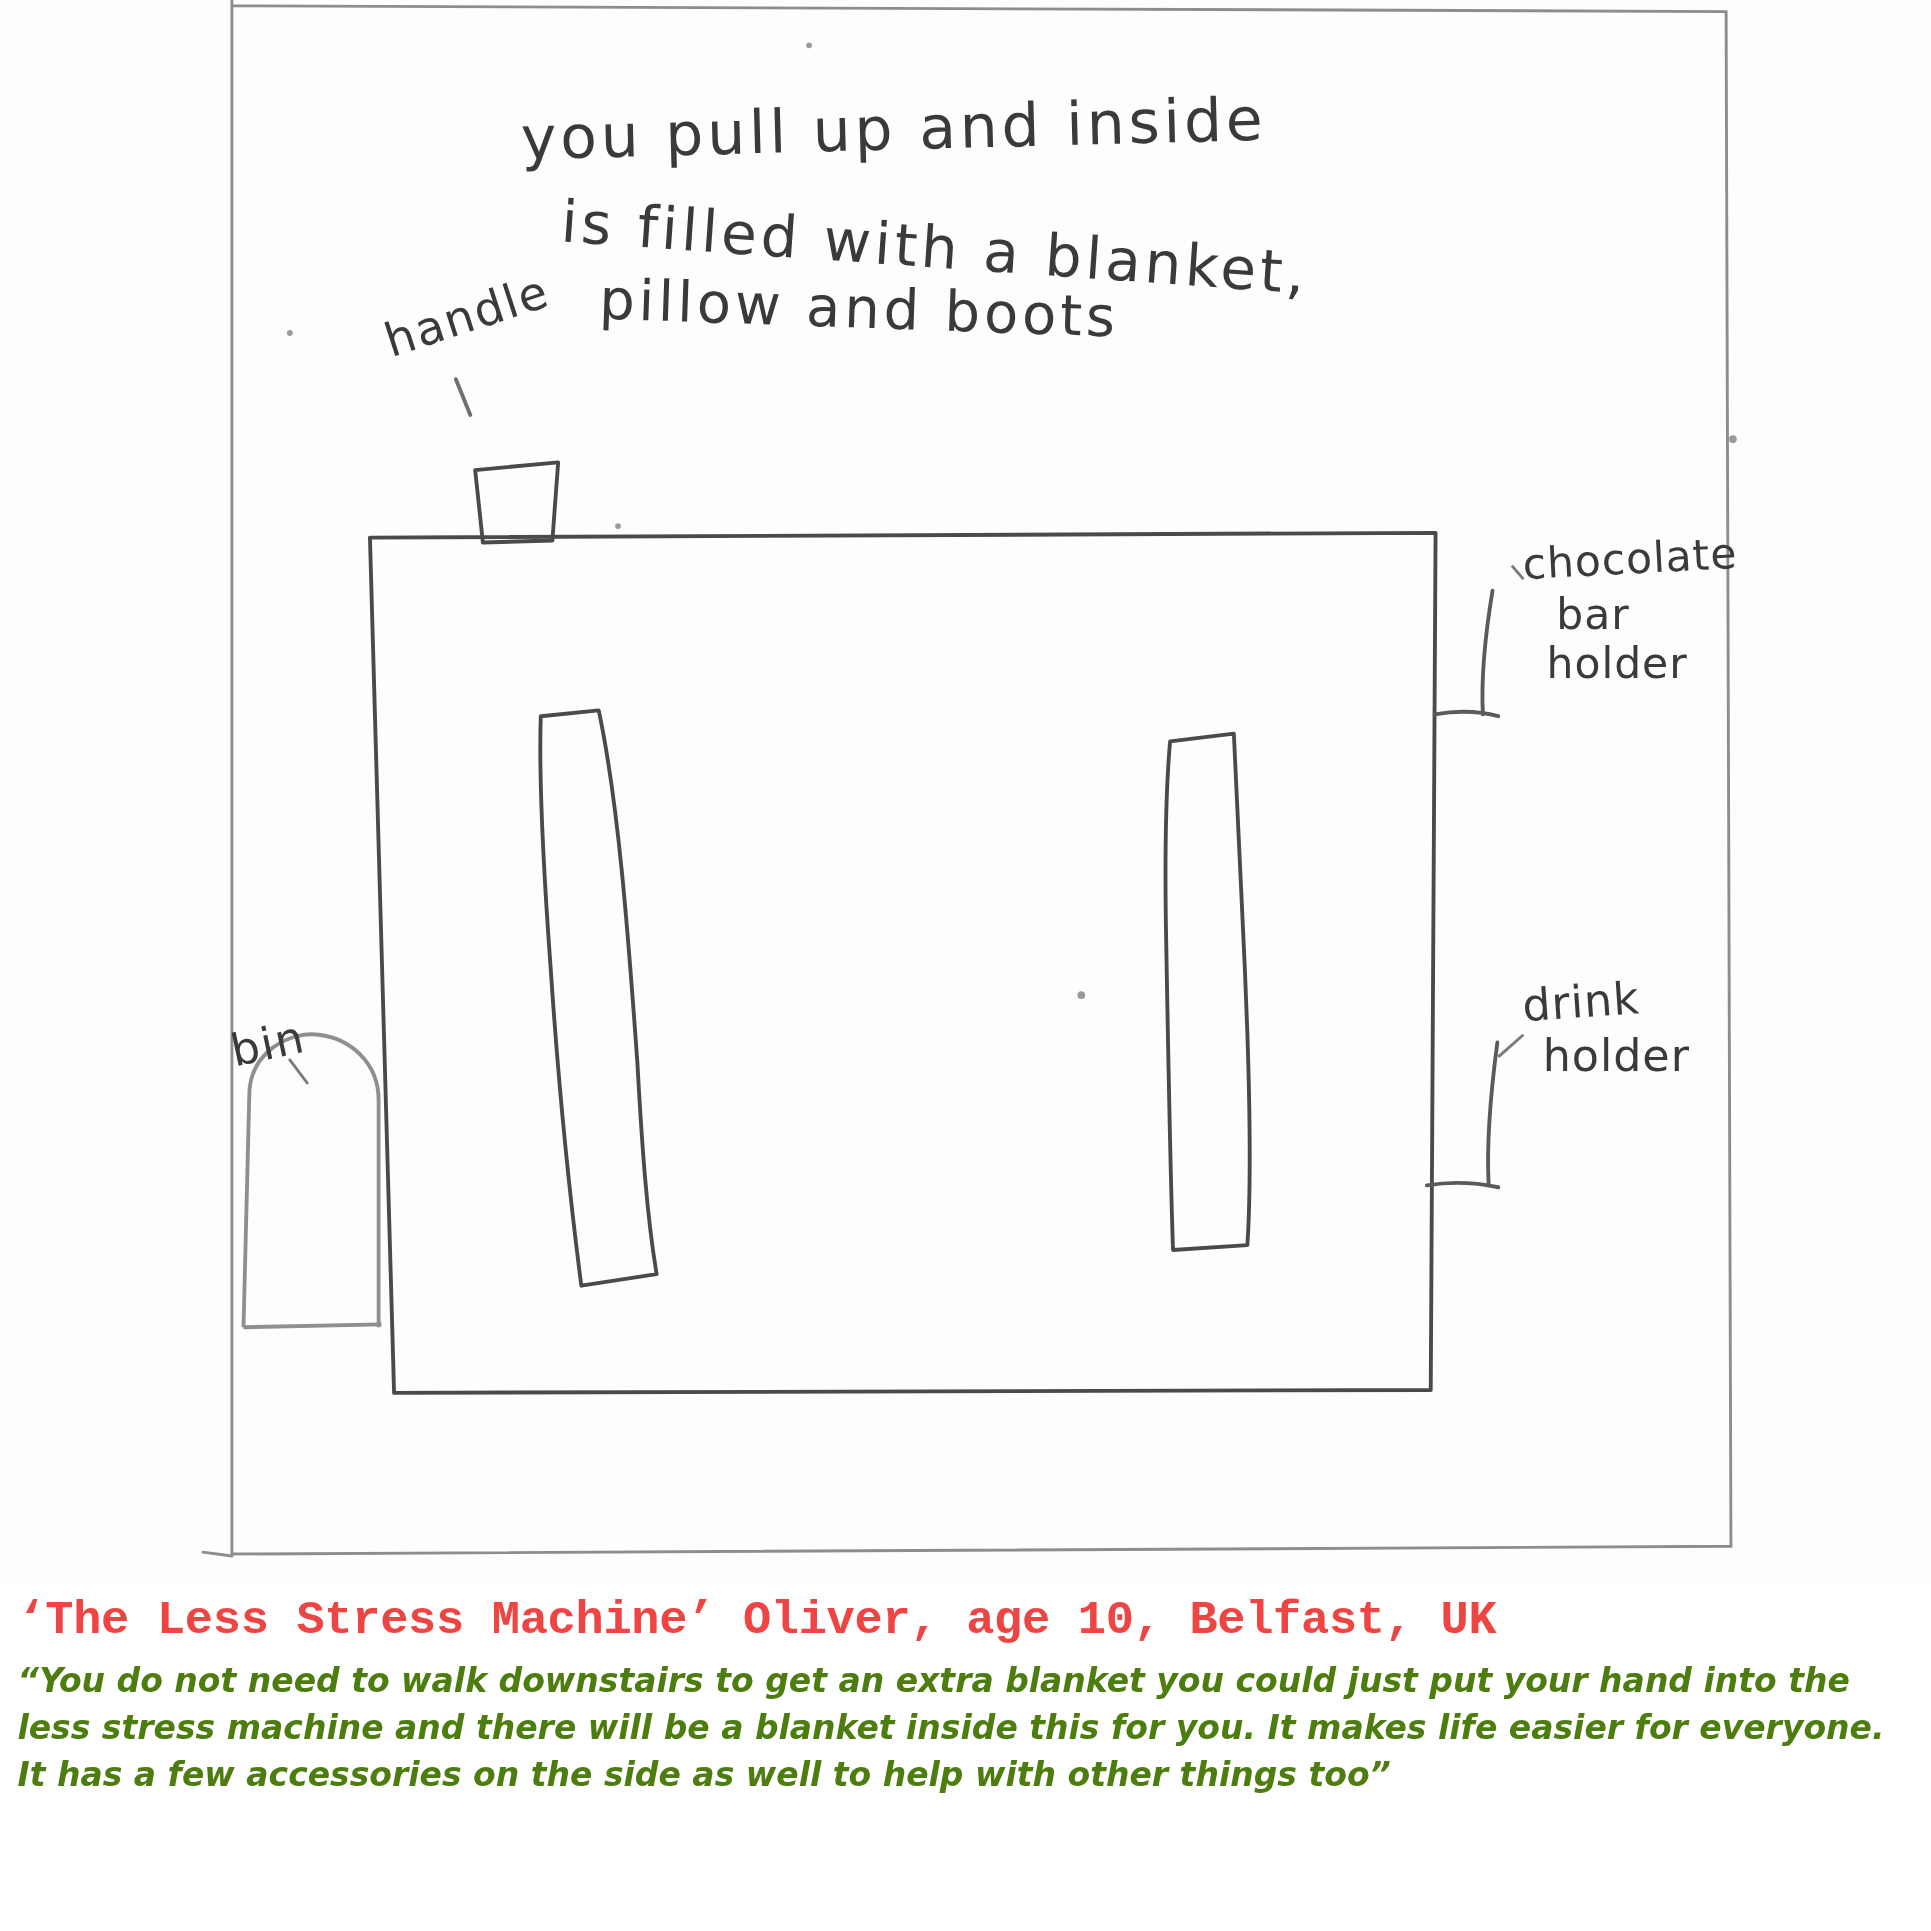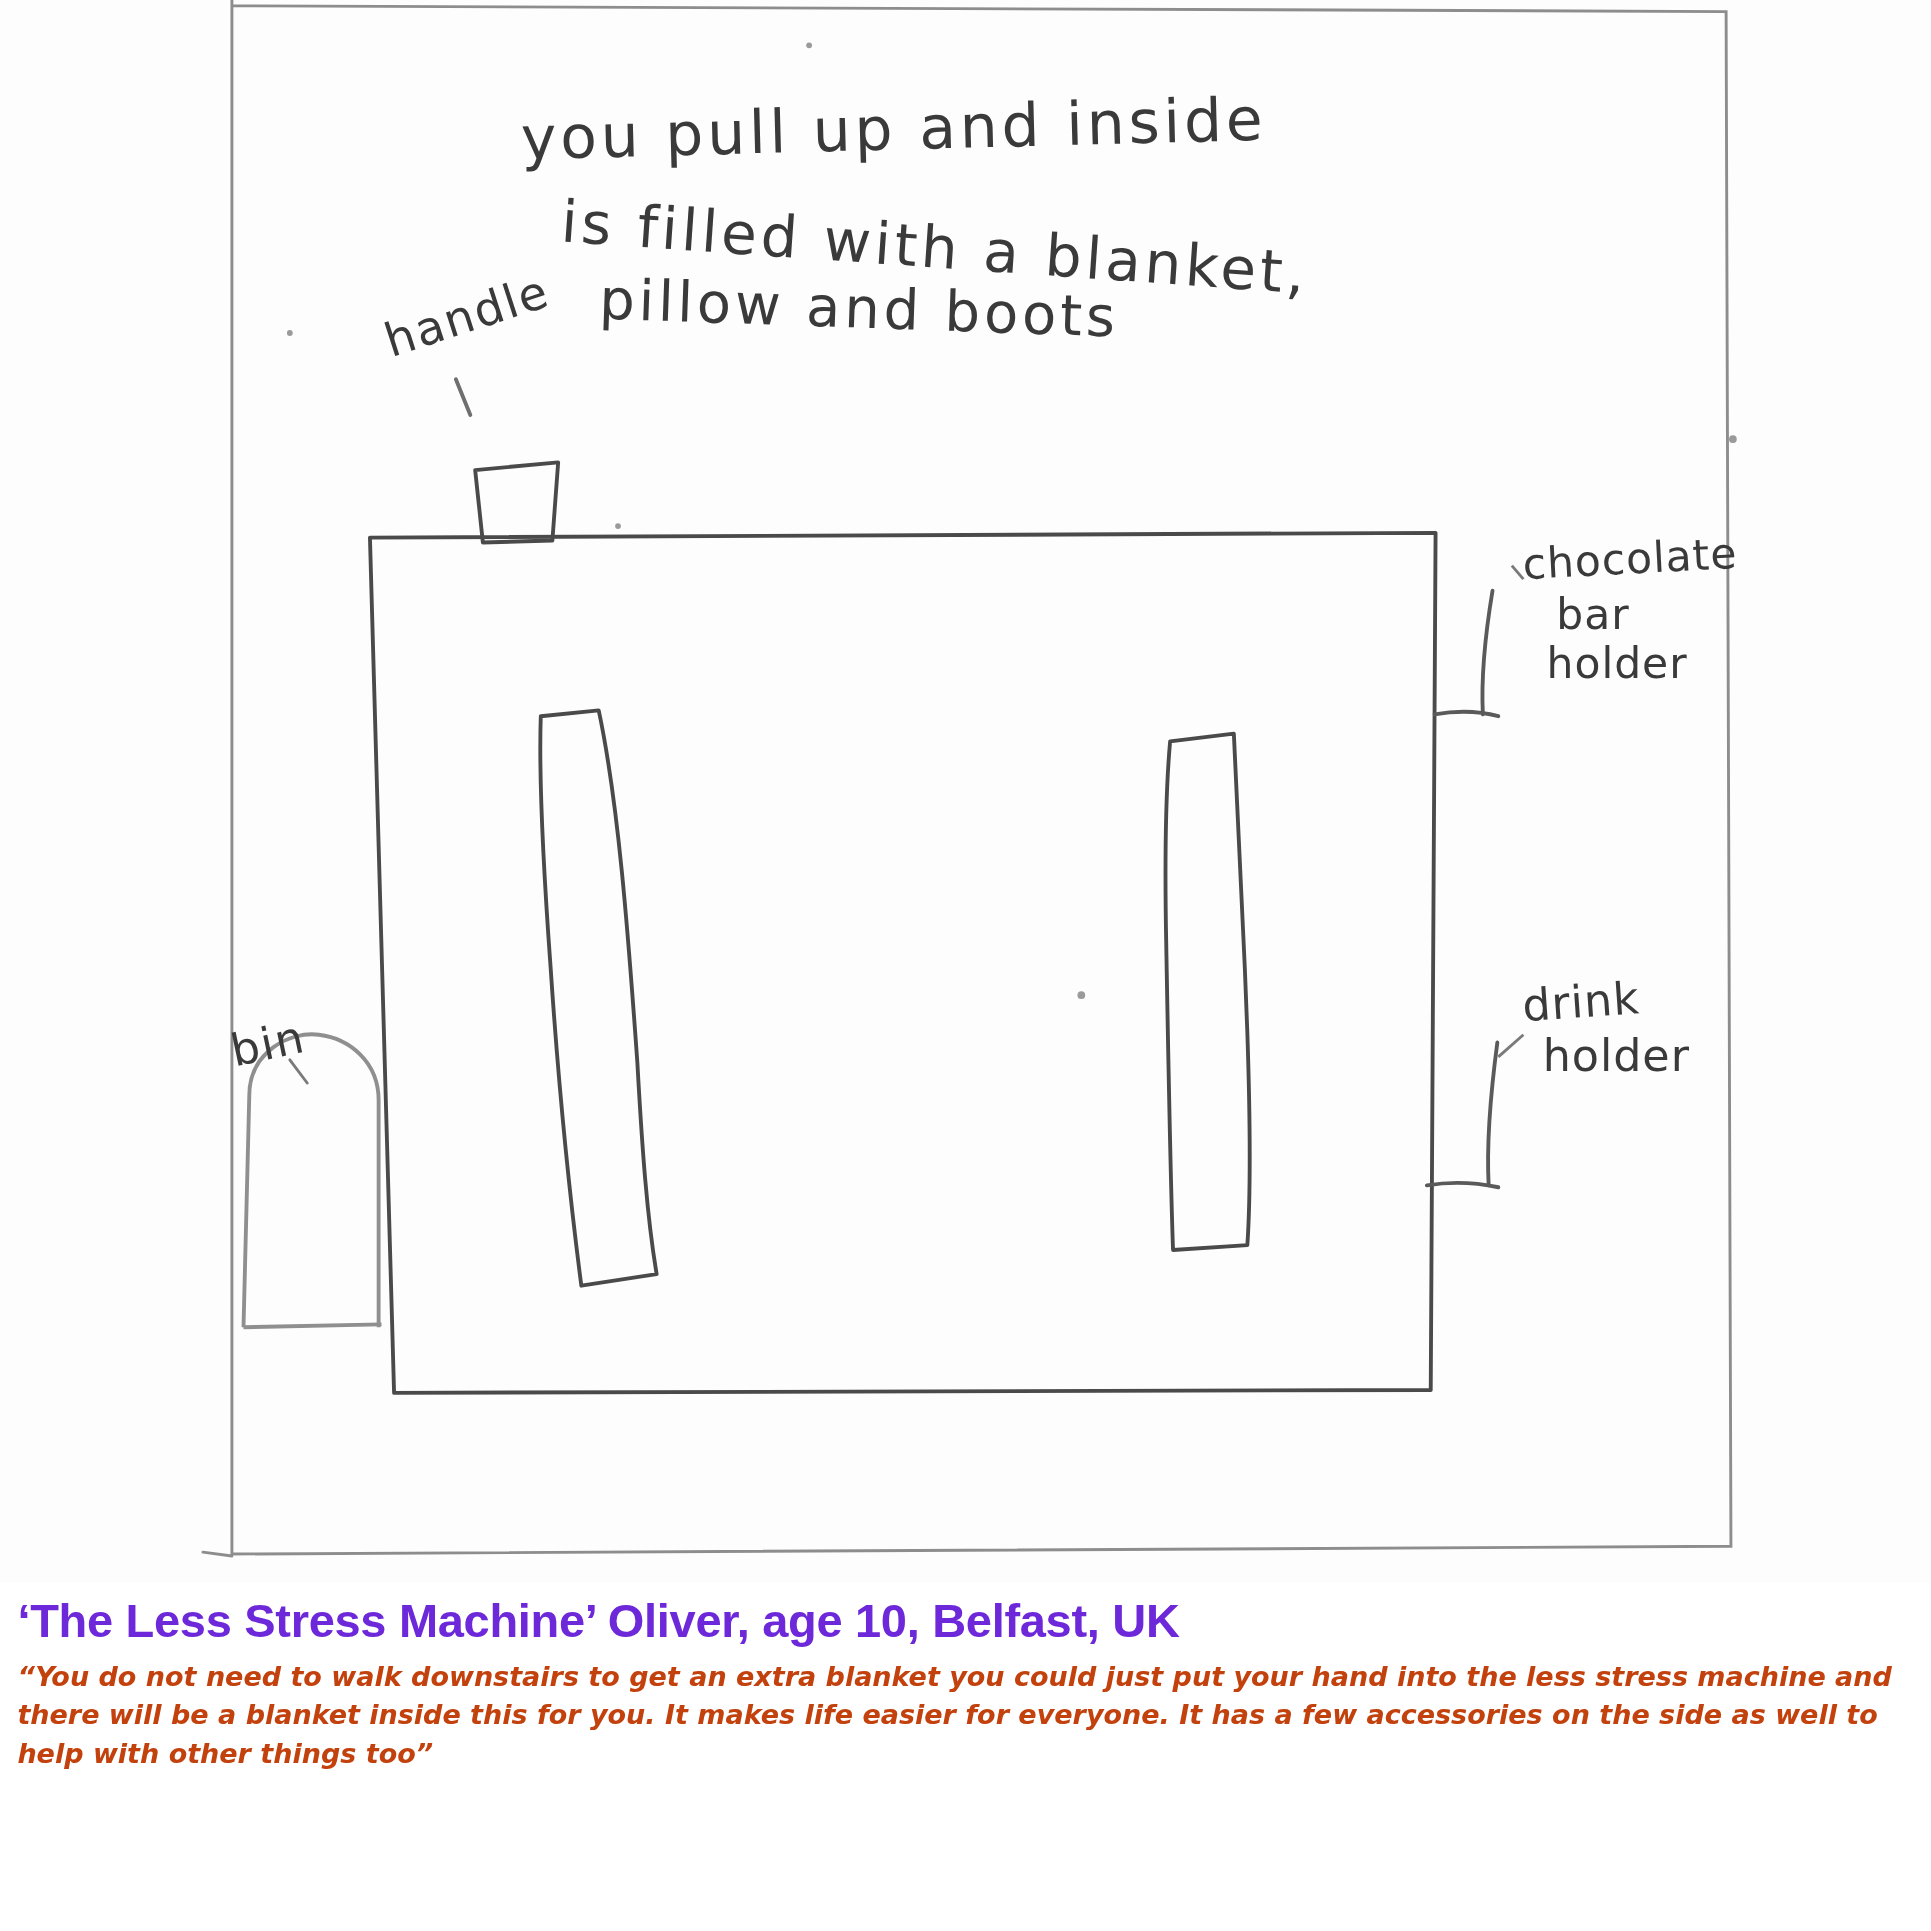--- a/index.html
+++ b/index.html
@@ -47,36 +47,36 @@
   
   .caption-block {
     position: absolute;
     left: 0;
     top: 1593px;
     width: 1931px;
     padding: 0 17.4px;
     box-sizing: border-box;
   }
   .caption-title {
-    font-family: Liberation Sans, sans-serif;
+    font-family: Liberation Mono, monospace;
     font-size: 47px;
     font-weight: 700;
     line-height: 1.18;
     letter-spacing: -0.3px;
-    color: #6d28d9;
+    color: #ef4444;
     margin: 0 0 9.7px 0;
     white-space: nowrap;
   }
   .caption-quote {
     font-family: "DejaVu Sans", sans-serif;
-    font-size: 27px;
+    font-size: 33px;
     font-style: italic;
     font-weight: 600;
     line-height: 1.42;
-    color: #c2410c;
+    color: #4d7c0f;
     margin: 0;
     max-width: 1917px;
   }
 </style>
 </head>
 <body>
 
 <div class="page">
 
   <div class="drawing-area">

